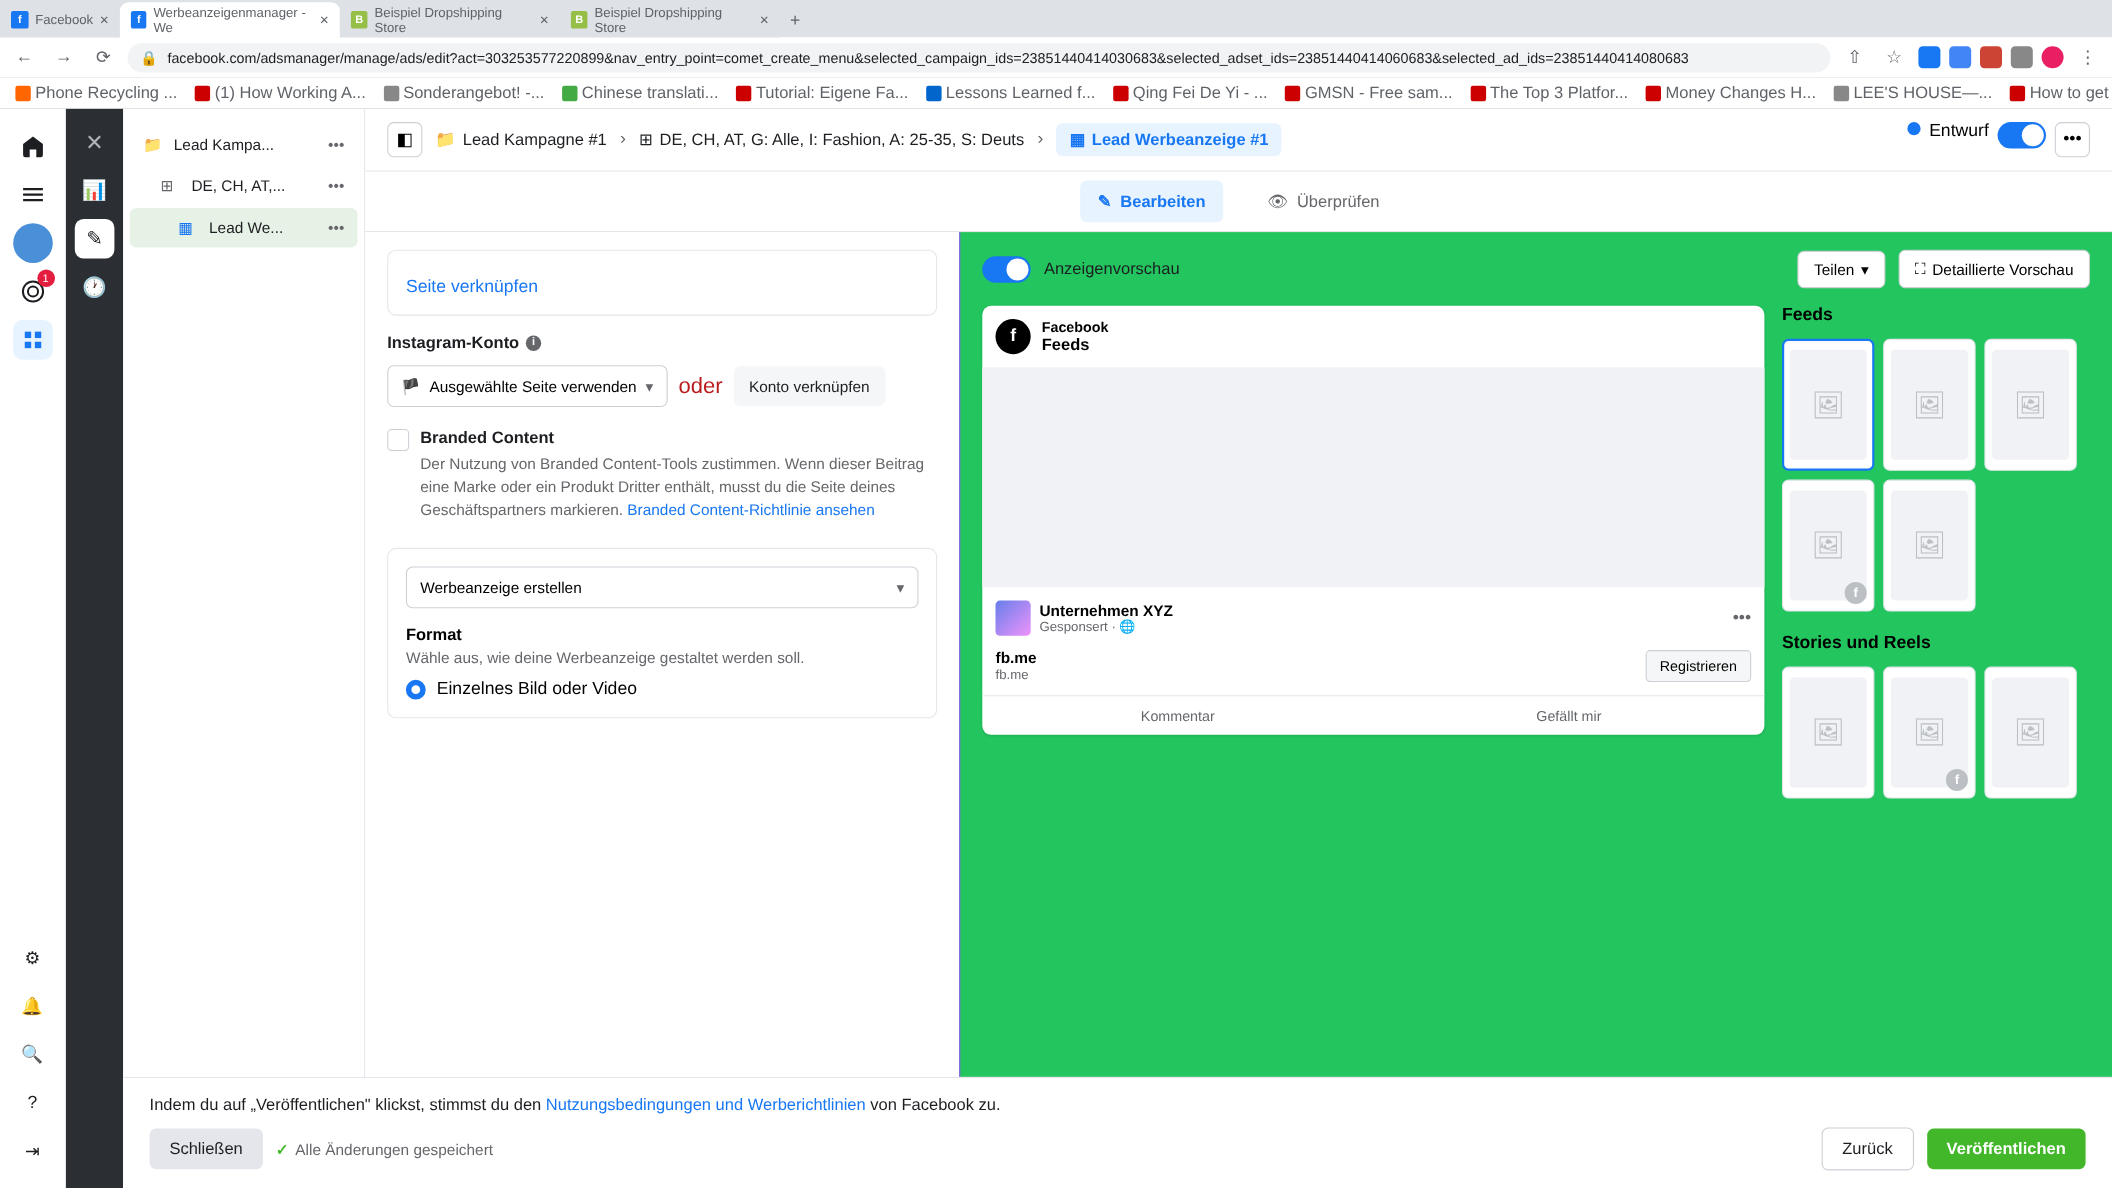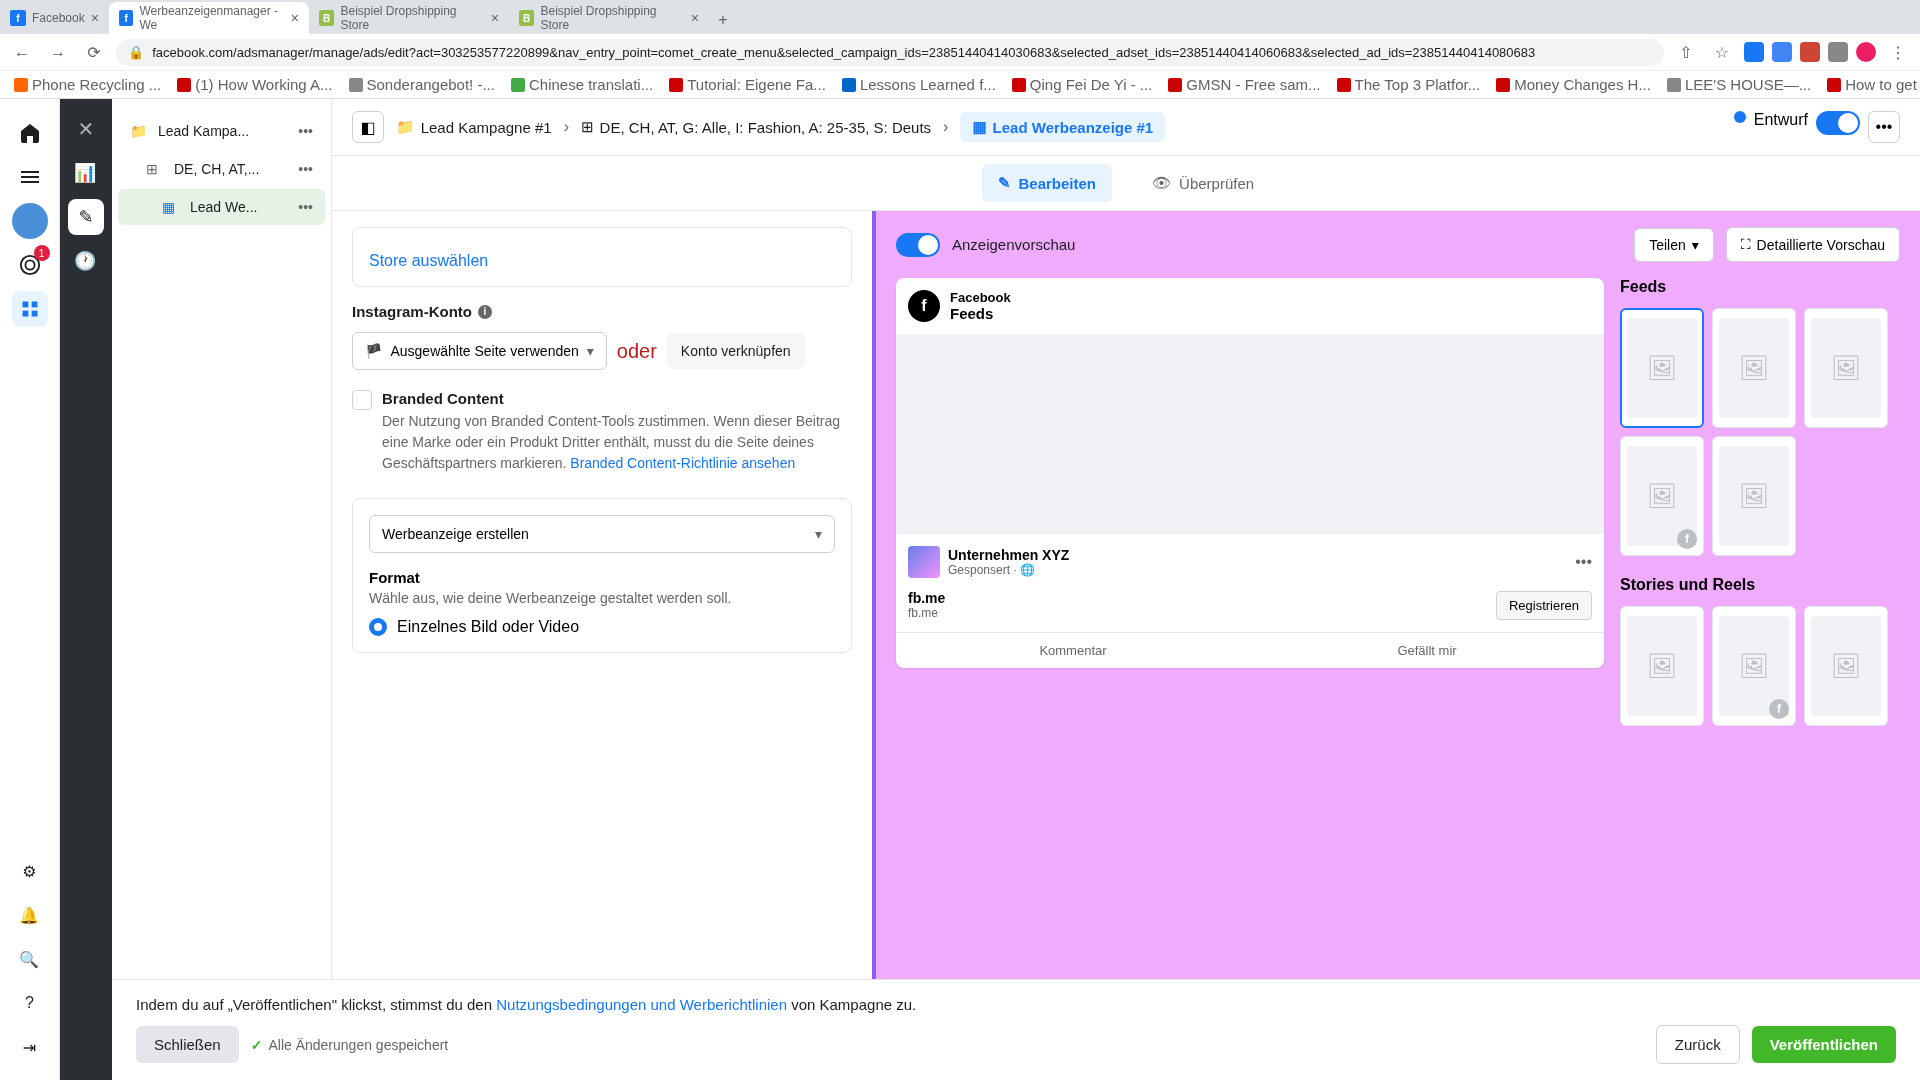--- a/index.html
+++ b/index.html
@@ -63,21 +63,21 @@
 .select-box .chev{margin-left:auto;color:#65676b}
 .oder{color:#b91c1c;font-size:20px}
 .btn-outline{padding:10px 14px;background:#f5f6f7;border-radius:6px;font-size:14px;cursor:pointer;color:#1c1e21}
 .row-flex{display:flex;align-items:center;gap:10px;margin-top:12px}
 .checkbox{width:20px;height:20px;border:1px solid #ccd0d5;border-radius:4px;cursor:pointer;flex-shrink:0}
 .big-title{font-size:18px;font-weight:700;color:#1c1e21;margin-bottom:16px}
 .format-label{font-size:15px;font-weight:600;margin-top:16px;margin-bottom:4px}
 .format-desc{font-size:14px;color:#65676b;margin-bottom:12px}
 .radio-row{display:flex;align-items:center;gap:10px}
 .radio{width:18px;height:18px;border:5px solid #1877f2;border-radius:50%;background:#fff}
-.right-content{flex:1;background:#f0abfc;padding:16px 20px;overflow-y:auto;border-left:4px solid #8b5cf6}
+.right-content{flex:1;background:#22c55e;padding:16px 20px;overflow-y:auto;border-left:1px solid #8b5cf6}
 .preview-header{display:flex;align-items:center;gap:12px;margin-bottom:16px}
 .preview-toggle{width:44px;height:24px;background:#1877f2;border-radius:12px;position:relative}
 .preview-toggle .knob{width:20px;height:20px;background:#fff;border-radius:50%;position:absolute;top:2px;right:2px}
 .preview-title{font-size:15px;color:#1c1e21}
 .share-btn{padding:8px 14px;border:1px solid #ccd0d5;border-radius:6px;background:#fff;font-size:14px;cursor:pointer;display:flex;align-items:center;gap:6px}
 .preview-body{display:flex;gap:16px}
 .main-preview{flex:1}
 .preview-card{background:#fff;border-radius:8px;box-shadow:0 1px 2px rgba(0,0,0,0.1)}
 .pv-header{padding:12px;display:flex;align-items:center;gap:10px}
 .pv-fb-icon{width:32px;height:32px;background:#000;border-radius:50%;color:#fff;display:flex;align-items:center;justify-content:center;font-weight:bold}
@@ -304,21 +304,21 @@
     </div>
 
     <div class="tab-row">
       <div class="etab active">✎ <span>Bearbeiten</span></div>
       <div class="etab">👁 <span>Überprüfen</span></div>
     </div>
 
     <div class="content-split">
       <div class="left-content">
         <div class="card">
-          <div class="link" style="margin-top:8px">Store auswählen</div>
+          <div class="link" style="margin-top:8px">Seite verknüpfen</div>
         </div>
 
         <div class="section-title">
           <span>Instagram-Konto</span>
           <span class="info-icon">i</span>
         </div>
         <div class="row-flex">
           <div class="select-box" style="flex:0 0 auto">
             <span>🏴</span>
             <span>Ausgewählte Seite verwenden</span>
@@ -434,21 +434,21 @@
             </div>
           </div>
         </div>
       </div>
     </div>
   </div>
 </div>
 
 <div class="footer-bar">
   <div class="footer-text">
-    <span>Indem du auf „Veröffentlichen" klickst, stimmst du den </span><span class="link">Nutzungsbedingungen und Werberichtlinien</span><span> von Kampagne zu.</span>
+    <span>Indem du auf „Veröffentlichen" klickst, stimmst du den </span><span class="link">Nutzungsbedingungen und Werberichtlinien</span><span> von Facebook zu.</span>
   </div>
   <div class="footer-actions">
     <div class="btn btn-secondary">Schließen</div>
     <div class="saved-text">
         <span class="check-icon">✓</span>
         <span>Alle Änderungen gespeichert</span>
       </div>
     <div style="flex:1"></div>
     <div class="btn btn-back">Zurück</div>
     <div class="btn btn-primary">Veröffentlichen</div>

